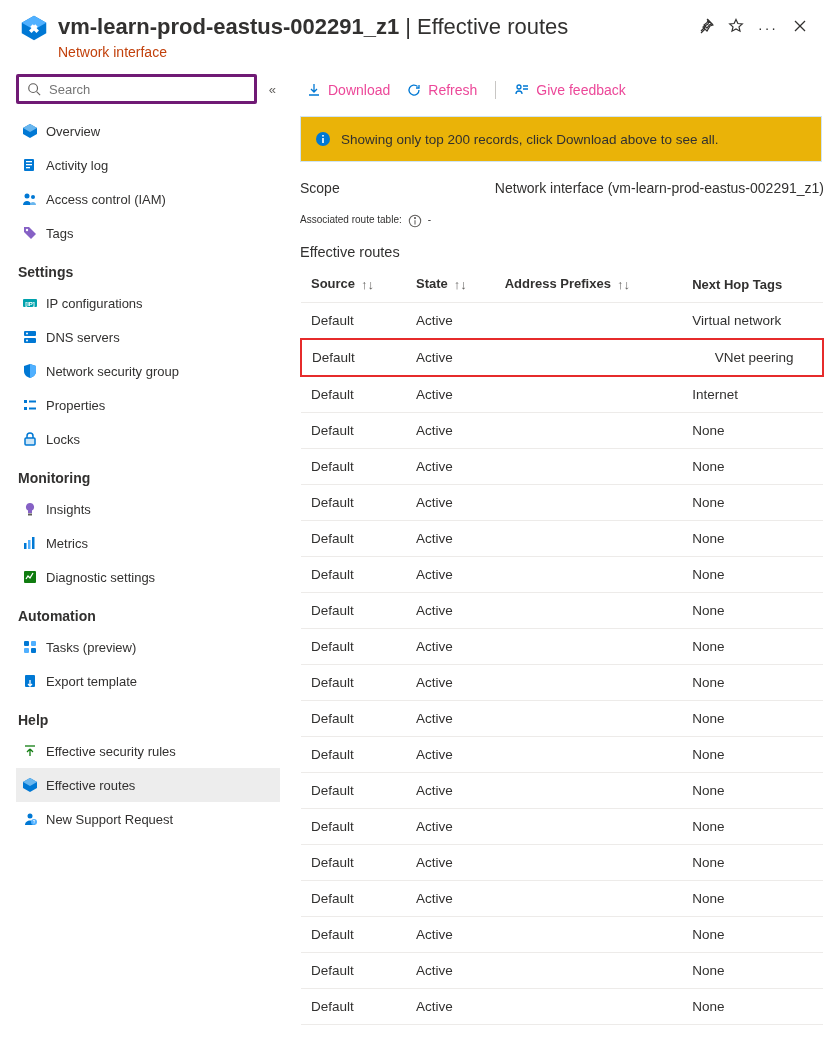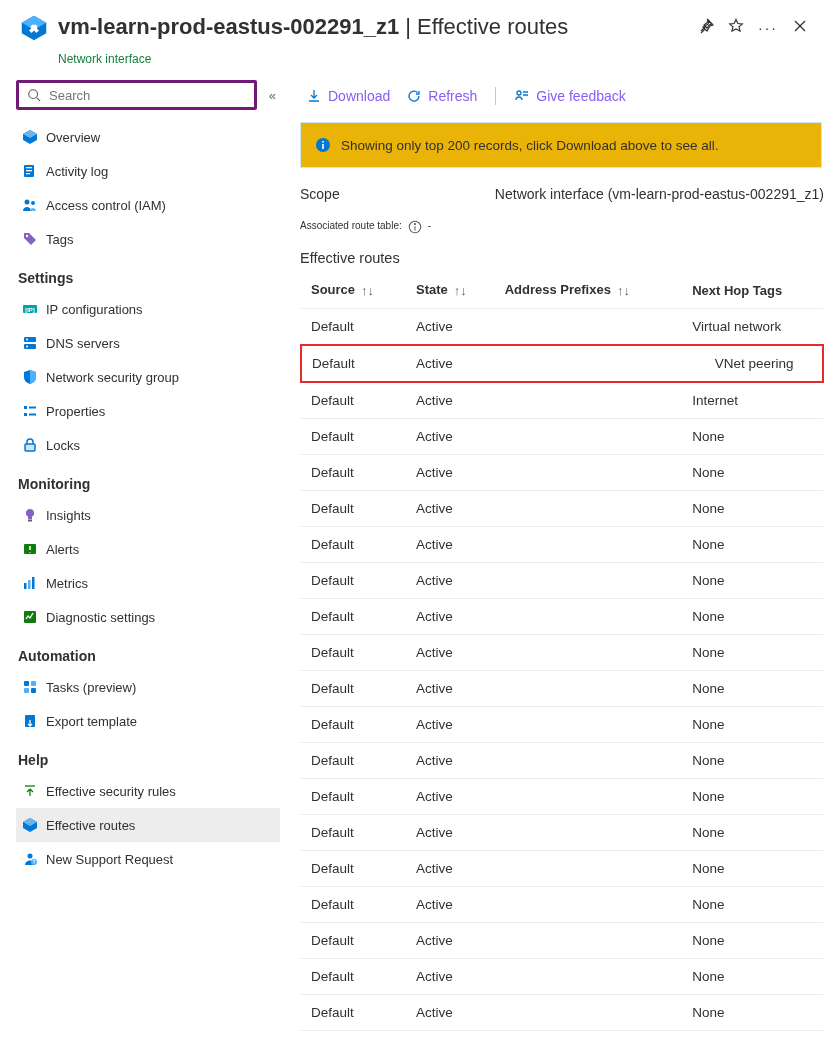--- a/index.html
+++ b/index.html
@@ -1,37 +1,37 @@
 <!DOCTYPE html>
 <html><head>
 <meta charset="utf-8">
 <style>
   * { box-sizing: border-box; }
   html,body { margin:0; padding:0; font-family: "Segoe UI", Arial, sans-serif; font-size:13px; color:#323130; background:#fff; width:828px; }
   .header { display:flex; align-items:flex-start; padding:14px 20px 4px 20px; }
   .header-icon { width:28px; height:28px; margin-right:10px; flex-shrink:0; }
   .header-titles { flex:1; }
   .header-title { font-size:22px; font-weight:600; line-height:26px; }
-  .header-sub { font-size:12px; color:#15803d; margin-top:12px;}
+  .header-sub { font-size:14px; color:#c2410c; margin-top:4px;}
   .header-actions { display:flex; gap:14px; align-items:center; padding-top:4px;}
   .header-actions svg { width:16px; height:16px; }
   .body { display:flex; }
   .sidebar { width:288px; padding:10px 8px 20px 16px; }
   .search-row { display:flex; align-items:center; gap:8px; margin-bottom:10px; }
   .search-box { flex:1; display:flex; align-items:center; border:3px solid #701a75; border-radius:2px; height:30px; padding:0 8px; color:#605e5c;}
   .search-box svg{ width:14px;height:14px; margin-right:6px;}
   .search-box input { border:none; outline:none; font-size:13px; flex:1; }
   .collapse { color:#605e5c; cursor:pointer; padding:4px;}
   .nav-section { font-weight:600; font-size:14px; margin:14px 0 6px 2px; }
   .nav-item { display:flex; align-items:center; height:34px; padding-left:6px; border-radius:0; cursor:pointer;}
   .nav-item.active { background:#ededed; }
   .nav-item .nicon { width:16px; height:16px; margin-right:8px; display:flex; align-items:center; justify-content:center;}
   .main { flex:1; padding:8px 4px 20px 12px; }
   .cmdbar { display:flex; align-items:center; gap:4px; padding:6px 0 10px 0;}
-  .cmd { display:flex; align-items:center; gap:6px; color:#8b5cf6; font-size:14px; padding:4px 6px; cursor:pointer;}
+  .cmd { display:flex; align-items:center; gap:6px; color:#ec4899; font-size:14px; padding:4px 6px; cursor:pointer;}
   .cmd svg{ width:16px;height:16px; color:#0078d4; fill:none; stroke:#0078d4;}
   .sep { width:1px; height:18px; background:#c8c6c4; margin:0 8px;}
   .infobar { background:#eab308; border:1px solid #cfe4f5; display:flex; align-items:center; padding:14px 14px; margin:4px 2px 18px 0; font-size:13.5px;}
   .infobar svg{ width:16px;height:16px; margin-right:10px; fill:#0078d4;}
   .kv { display:flex; font-size:14px; margin:6px 0 18px 0;}
   .kv .k{ width:170px;} .kv .v{ flex:1; text-align:right;}
   .assoc { font-size:10px; margin-bottom:16px; display:flex; align-items:flex-start; gap:6px;}
   .assoc svg{width:14px;height:14px; stroke:#605e5c;}
   .section-title { font-size:14.5px; margin-bottom:8px;}
   table { width:100%; border-collapse:collapse; }
@@ -190,29 +190,20 @@
             <svg viewBox="0 0 16 16">
               <path d="M8 2a4 4 0 0 1 2 7.5V12H6V9.5A4 4 0 0 1 8 2z" fill="#8661c5"></path>
               <rect x="6" y="12.5" width="4" height="2" fill="#605e5c"></rect>
             </svg>
           </span>
           <span>Insights</span>
         </div>
         <div class="nav-item">
           <span class="nicon">
             <svg viewBox="0 0 16 16">
-              <rect x="2" y="3" width="12" height="10" rx="1" fill="#107c10"></rect>
-              <path d="M8 5v4M8 11v.5" stroke="#fff" stroke-width="1.5"></path>
-            </svg>
-          </span>
-          <span>Alerts</span>
-        </div>
-        <div class="nav-item">
-          <span class="nicon">
-            <svg viewBox="0 0 16 16">
               <rect x="2" y="8" width="2.5" height="6" fill="#0078d4"></rect>
               <rect x="6" y="5" width="2.5" height="9" fill="#50b0ff"></rect>
               <rect x="10" y="2" width="2.5" height="12" fill="#0078d4"></rect>
             </svg>
           </span>
           <span>Metrics</span>
         </div>
         <div class="nav-item">
           <span class="nicon">
             <svg viewBox="0 0 16 16">

